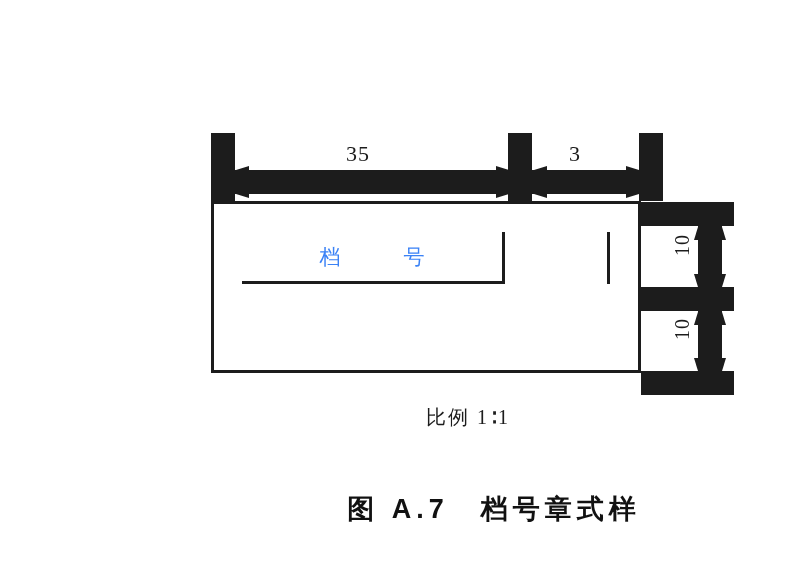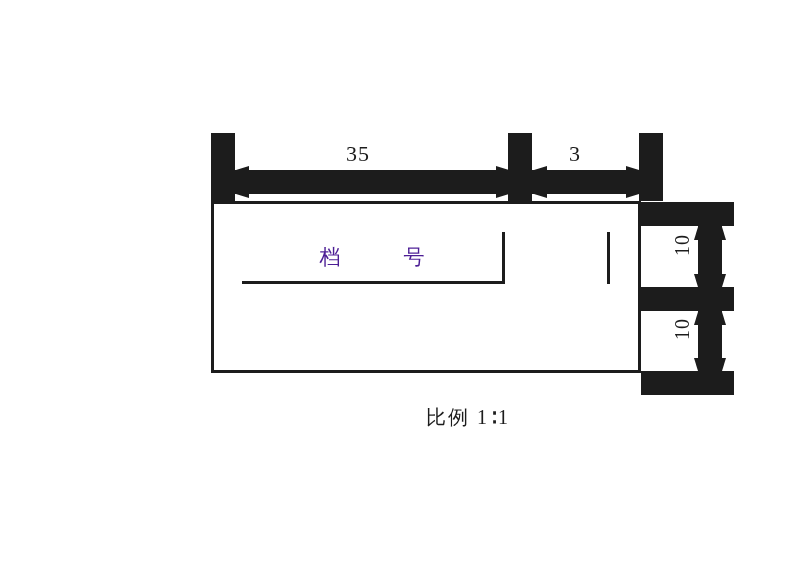--- a/index.html
+++ b/index.html
@@ -47,21 +47,21 @@
     display: grid;
     grid-template-columns: 295px auto;
     grid-template-rows: 84px auto;
     background: #ffffff;
   }
   .stamp-cell {
     display: flex;
     align-items: center;
     justify-content: center;
     font-size: 21px;
-    color: #4c1d95;
+    color: #3b82f6;
     white-space: pre;
   }
   .stamp-cell.c-divider { border-right: 3px solid #1c1c1c; }
   .stamp-cell.r-divider { border-bottom: 3px solid #1c1c1c; }
 
   
   .scale-note {
     position: absolute;
     left: 380px; top: 329px;
     transform: translate(-50%, -50%);
@@ -121,16 +121,17 @@
   <div class="arr down" style="left:606px; top:186px;"></div>
   <div class="dim-label rot" style="left:594px; top:157px;">10</div>
 
   <div class="vline" style="left:610px; top:200px; height:83px;"></div>
   <div class="arr up" style="left:606px; top:200px;"></div>
   <div class="arr down" style="left:606px; top:270px;"></div>
   <div class="dim-label rot" style="left:594px; top:241px;">10</div>
 
   <div class="scale-note">比例 1∶1</div>
 
+  <div class="figure-caption">图 A.7　档号章式样</div>
 
   <div class="bottom-rule"></div>
 
 </div>
 
 </body></html>

